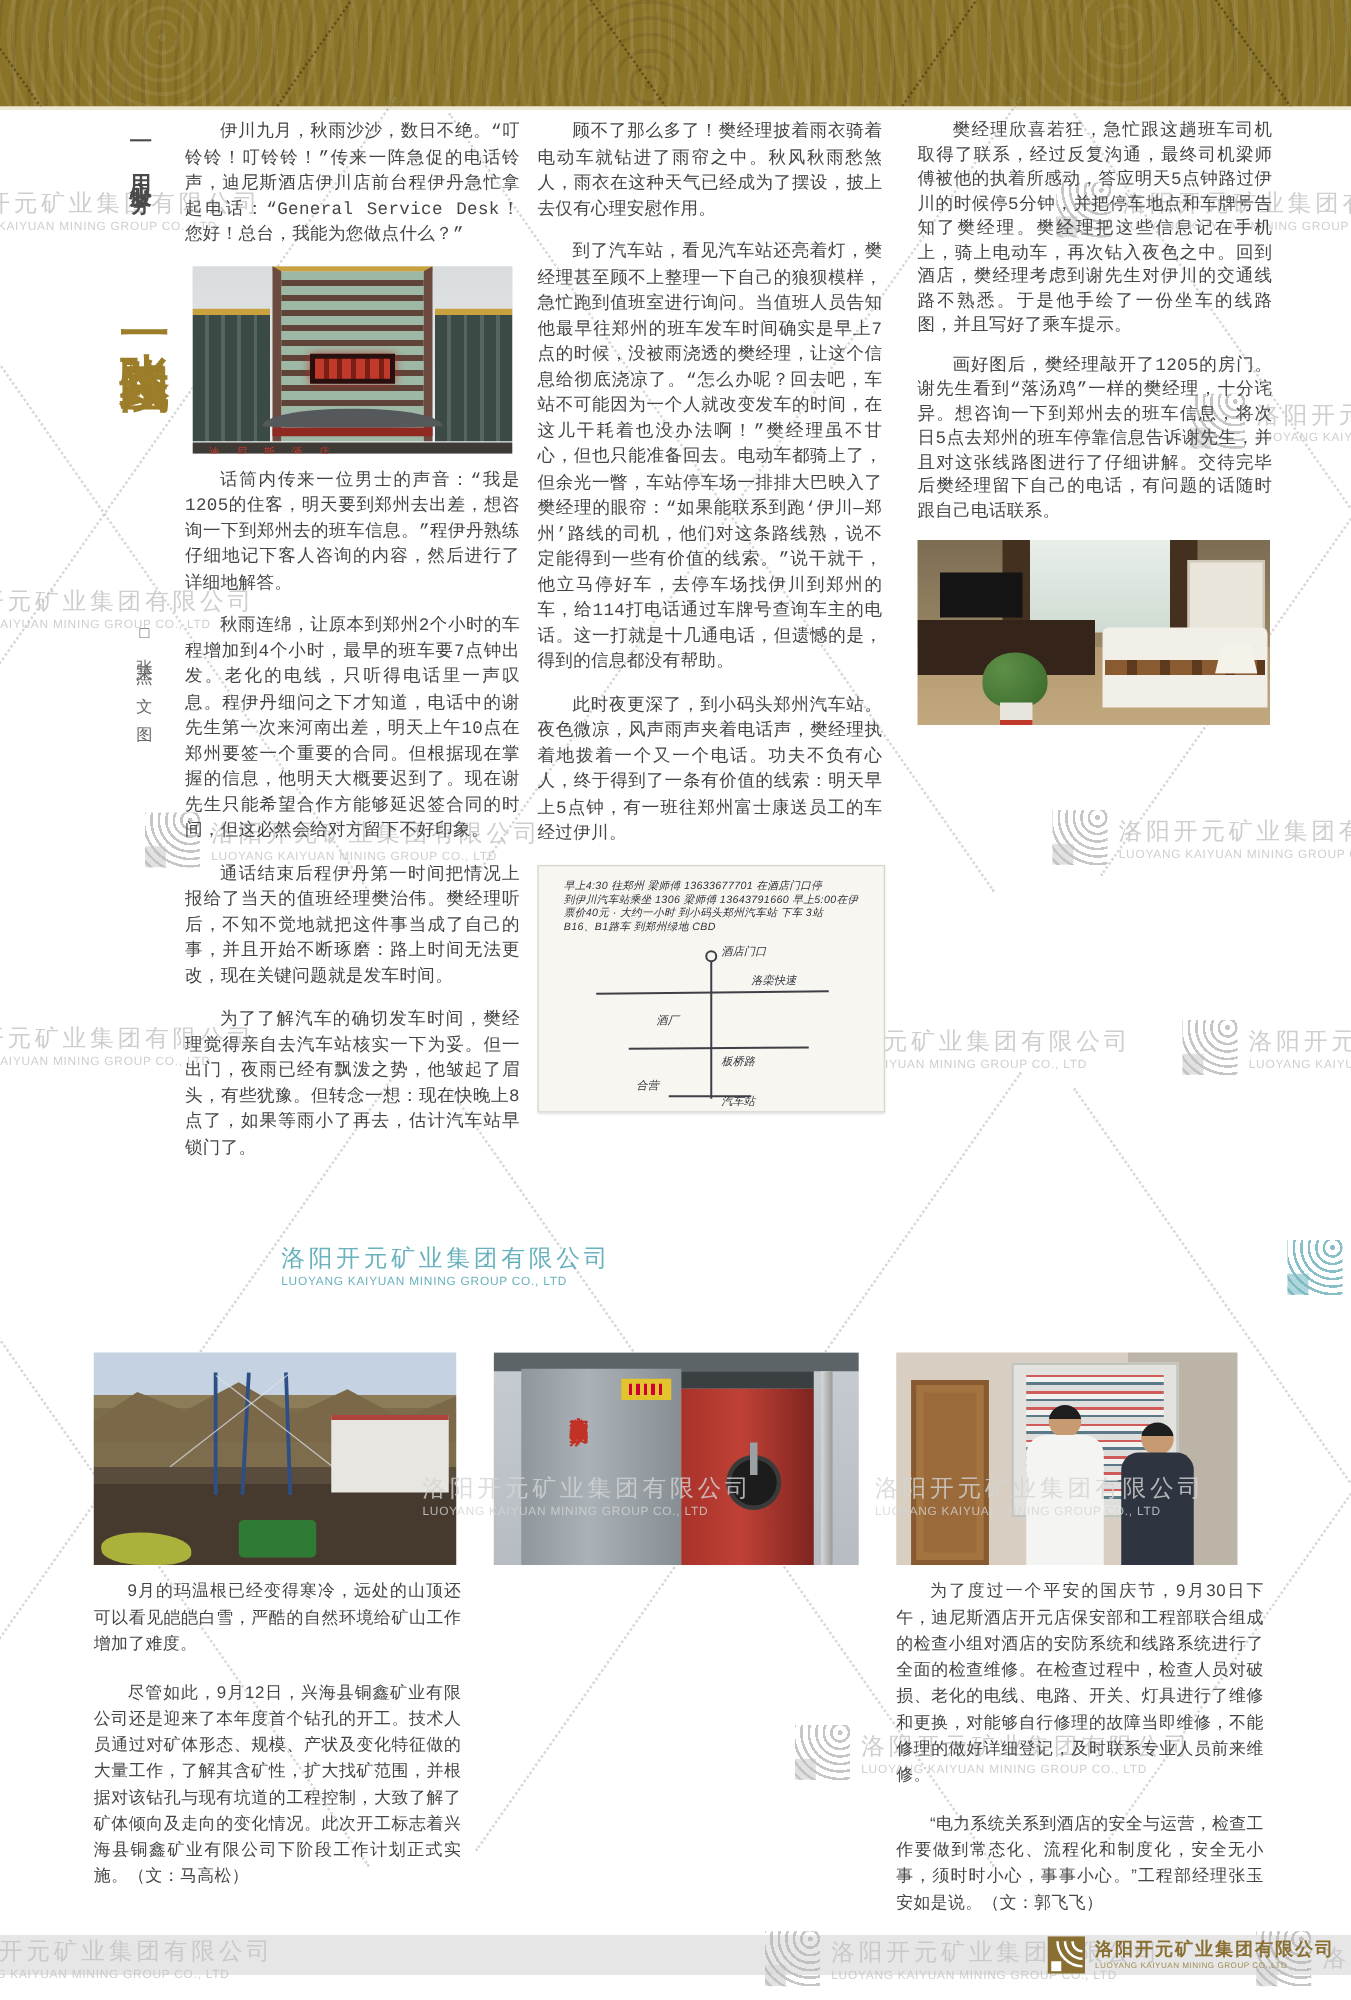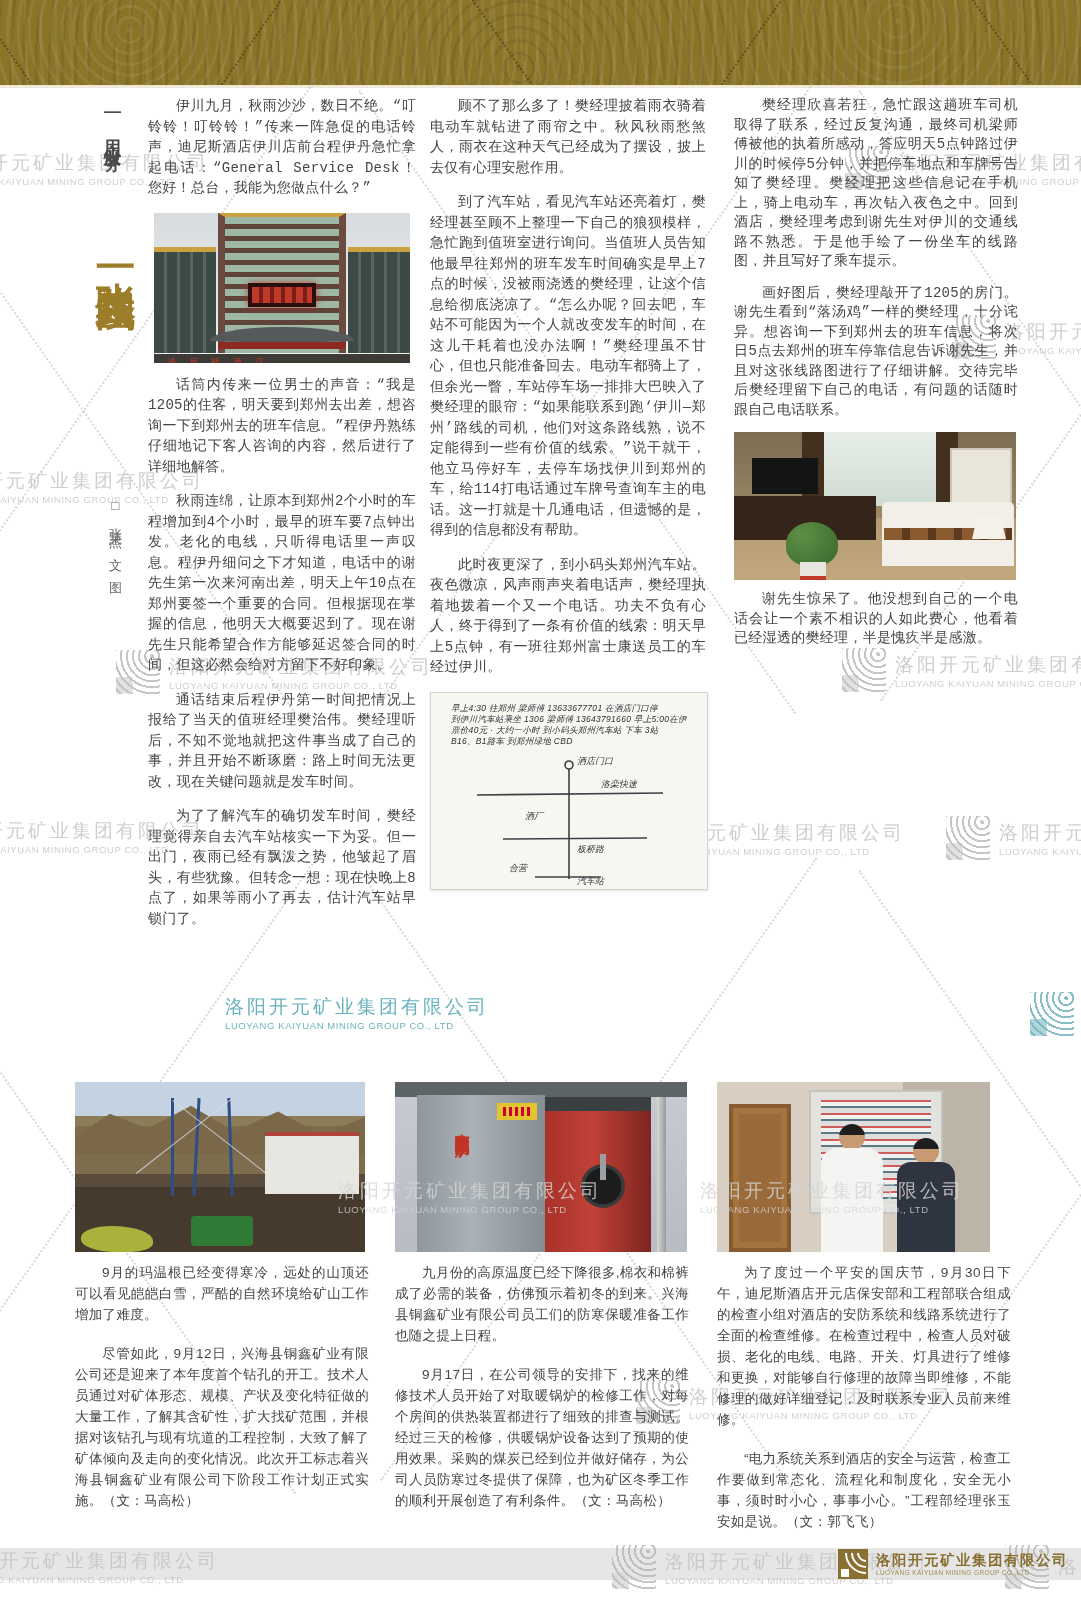--- a/index.html
+++ b/index.html
@@ -346,21 +346,20 @@
       <div class="room-curtain r"></div>
       <div class="room-tv"></div>
       <div class="room-cabinet"></div>
       <div class="room-headboard"></div>
       <div class="room-bed"></div>
       <div class="room-runner"></div>
       <div class="room-lamp"></div>
       <div class="room-plant"></div>
       <div class="room-pot"></div>
     </div>
-    <p>谢先生惊呆了。他没想到自己的一个电话会让一个素不相识的人如此费心，他看着已经湿透的樊经理，半是愧疚半是感激。</p>
   </div>
 
 
   <div class="ph ph1">
     <div class="ridge"></div>
     <div class="mast" style="left:96px;"></div>
     <div class="mast" style="left:120px;transform:rotate(3deg);"></div>
     <div class="mast" style="left:154px;transform:rotate(-2deg);"></div>
     <div class="wire" style="left:98px;top:18px;transform:rotate(38deg);"></div>
     <div class="wire" style="left:156px;top:18px;transform:rotate(142deg);"></div>
@@ -386,24 +385,20 @@
       </div>
     <div class="head" style="left:122px;top:42px;"></div>
     <div class="man1"></div>
     <div class="head" style="left:196px;top:56px;"></div>
     <div class="man2"></div>
   </div>
 
   <div class="cap cap1">
     <p>9月的玛温根已经变得寒冷，远处的山顶还可以看见皑皑白雪，严酷的自然环境给矿山工作增加了难度。</p>
     <p>尽管如此，9月12日，兴海县铜鑫矿业有限公司还是迎来了本年度首个钻孔的开工。技术人员通过对矿体形态、规模、产状及变化特征做的大量工作，了解其含矿性，扩大找矿范围，并根据对该钻孔与现有坑道的工程控制，大致了解了矿体倾向及走向的变化情况。此次开工标志着兴海县铜鑫矿业有限公司下阶段工作计划正式实施。（文：马高松）</p>
-  </div>
-  <div class="cap cap2">
-    <p>九月份的高原温度已经下降很多,棉衣和棉裤成了必需的装备，仿佛预示着初冬的到来。兴海县铜鑫矿业有限公司员工们的防寒保暖准备工作也随之提上日程。</p>
-    <p>9月17日，在公司领导的安排下，找来的维修技术人员开始了对取暖锅炉的检修工作，对每个房间的供热装置都进行了细致的排查与测试。经过三天的检修，供暖锅炉设备达到了预期的使用效果。采购的煤炭已经到位并做好储存，为公司人员防寒过冬提供了保障，也为矿区冬季工作的顺利开展创造了有利条件。（文：马高松）</p>
   </div>
   <div class="cap cap3">
     <p>为了度过一个平安的国庆节，9月30日下午，迪尼斯酒店开元店保安部和工程部联合组成的检查小组对酒店的安防系统和线路系统进行了全面的检查维修。在检查过程中，检查人员对破损、老化的电线、电路、开关、灯具进行了维修和更换，对能够自行修理的故障当即维修，不能修理的做好详细登记，及时联系专业人员前来维修。</p>
     <p>“电力系统关系到酒店的安全与运营，检查工作要做到常态化、流程化和制度化，安全无小事，须时时小心，事事小心。”工程部经理张玉安如是说。（文：郭飞飞）</p>
   </div>
 
   <div class="footer-band"></div>
   <div class="footer-logo">
     <svg width="30" height="30" viewBox="0 0 30 30">
       <rect width="30" height="30" fill="#8a6f32"></rect>

